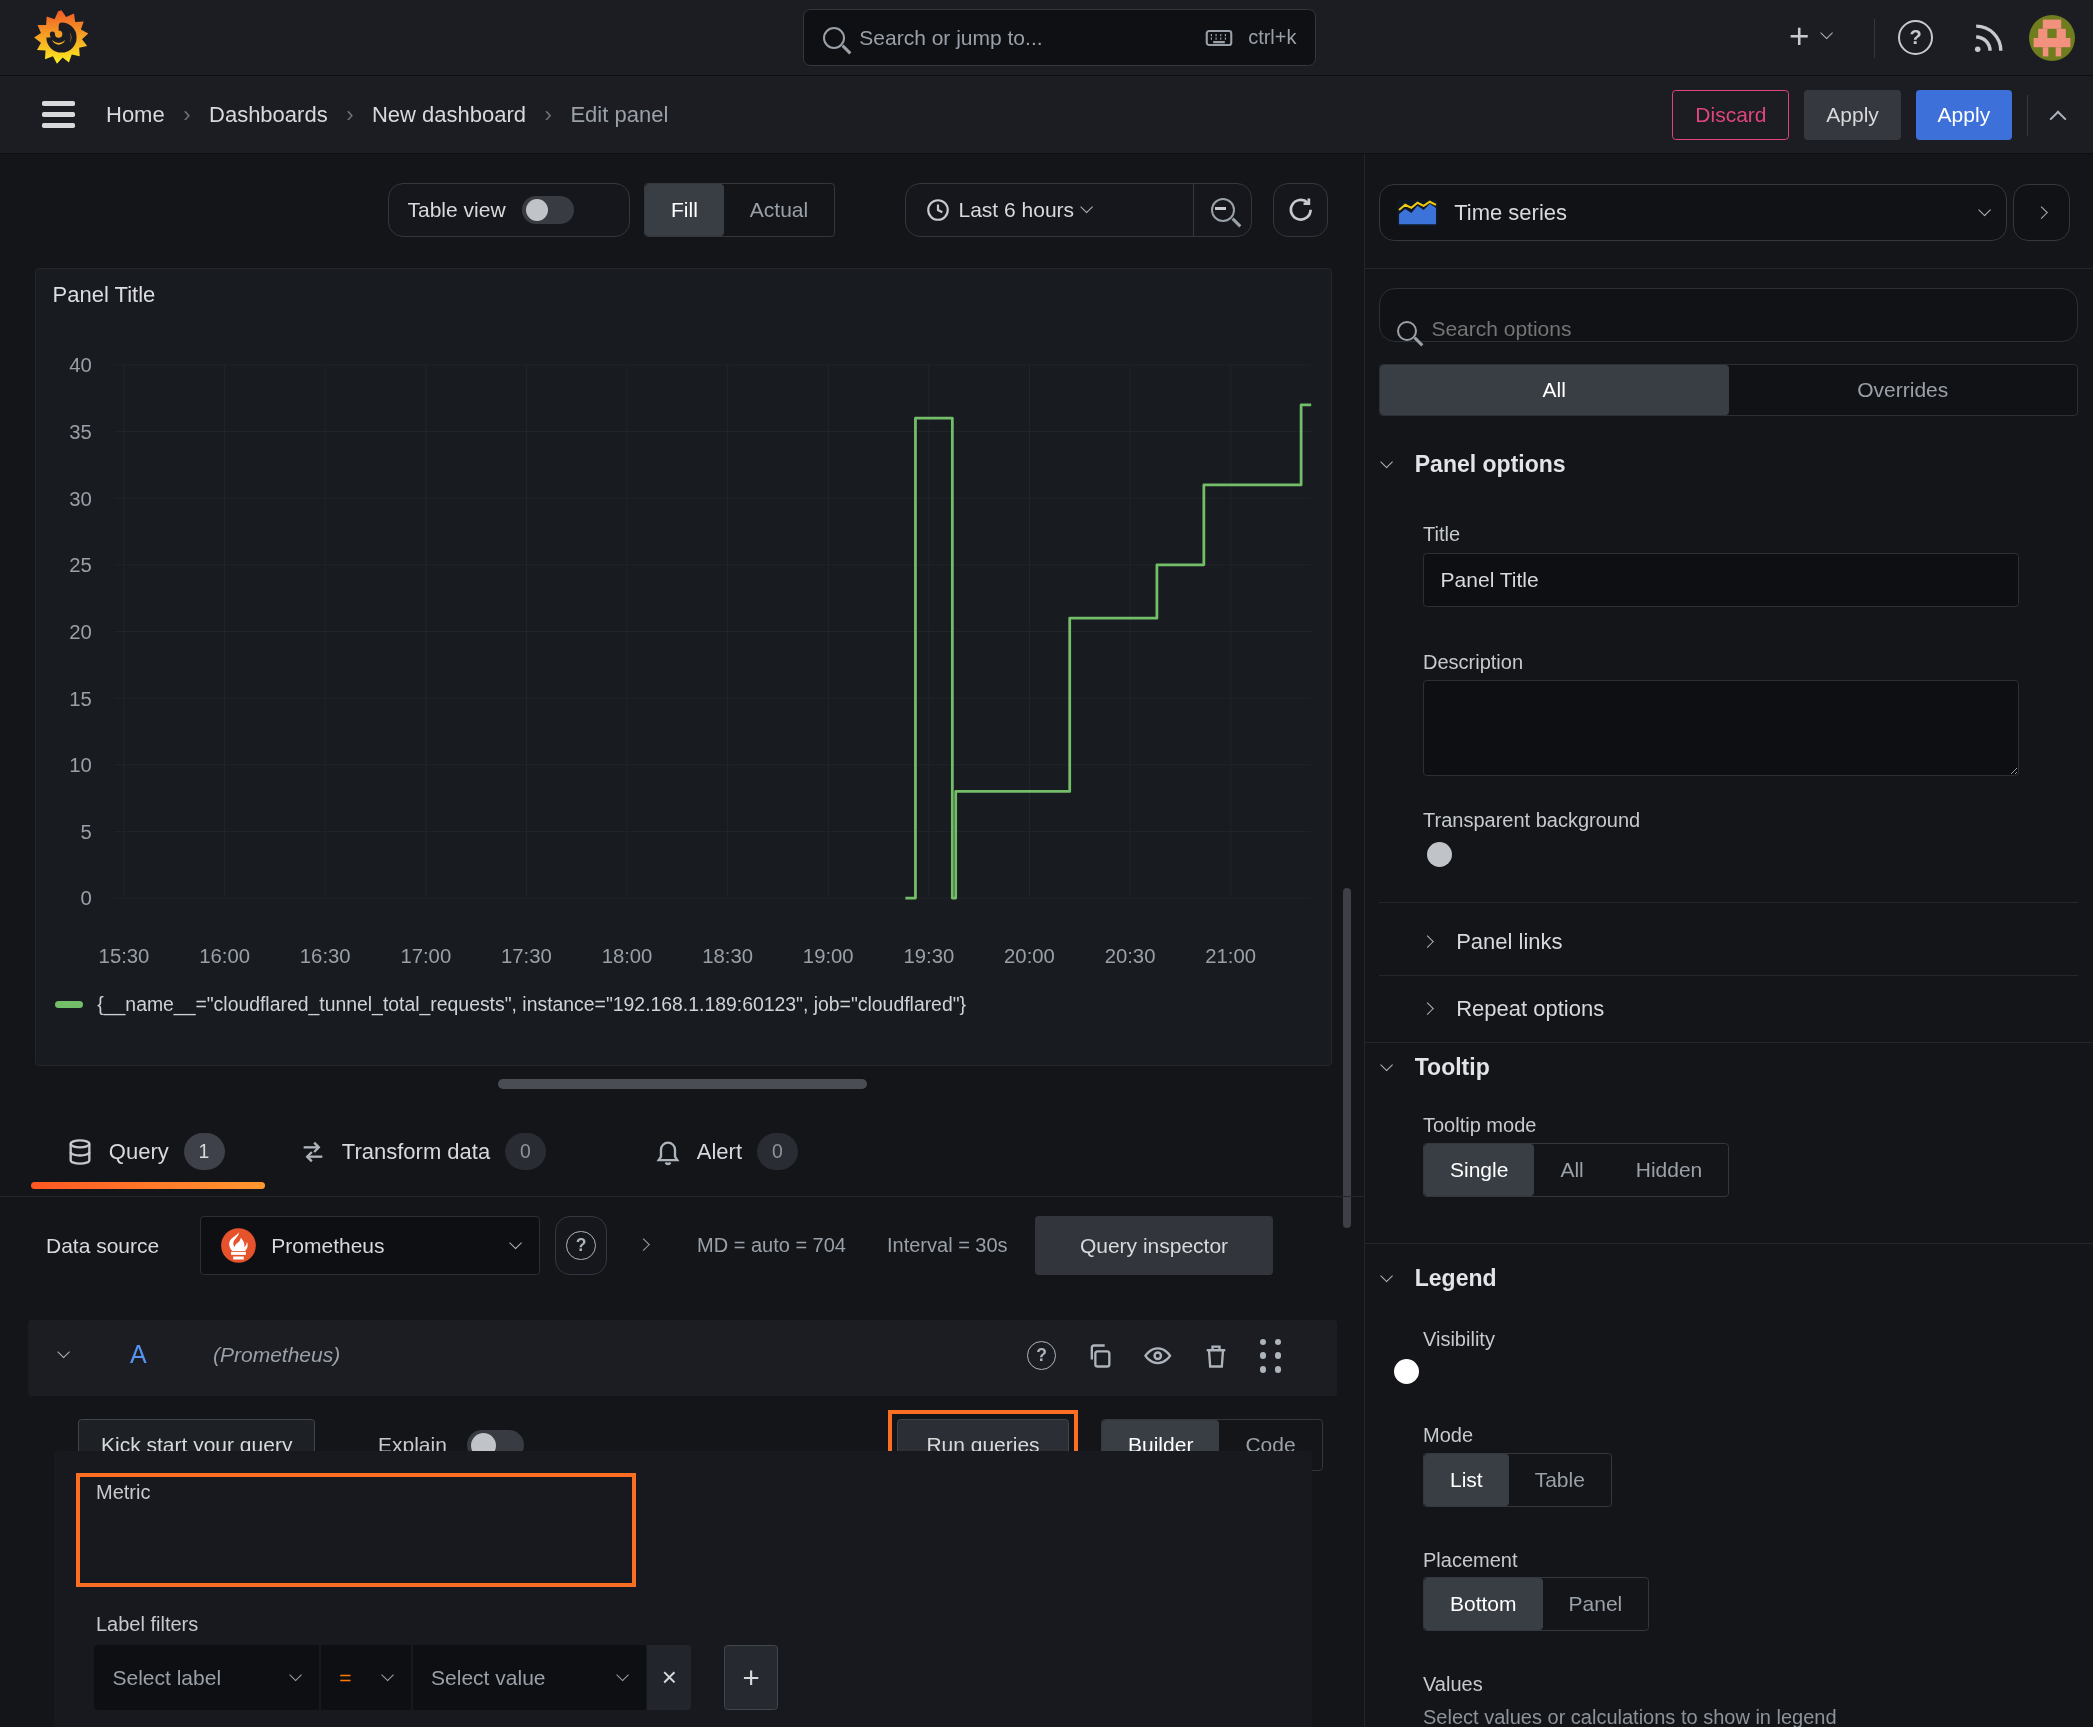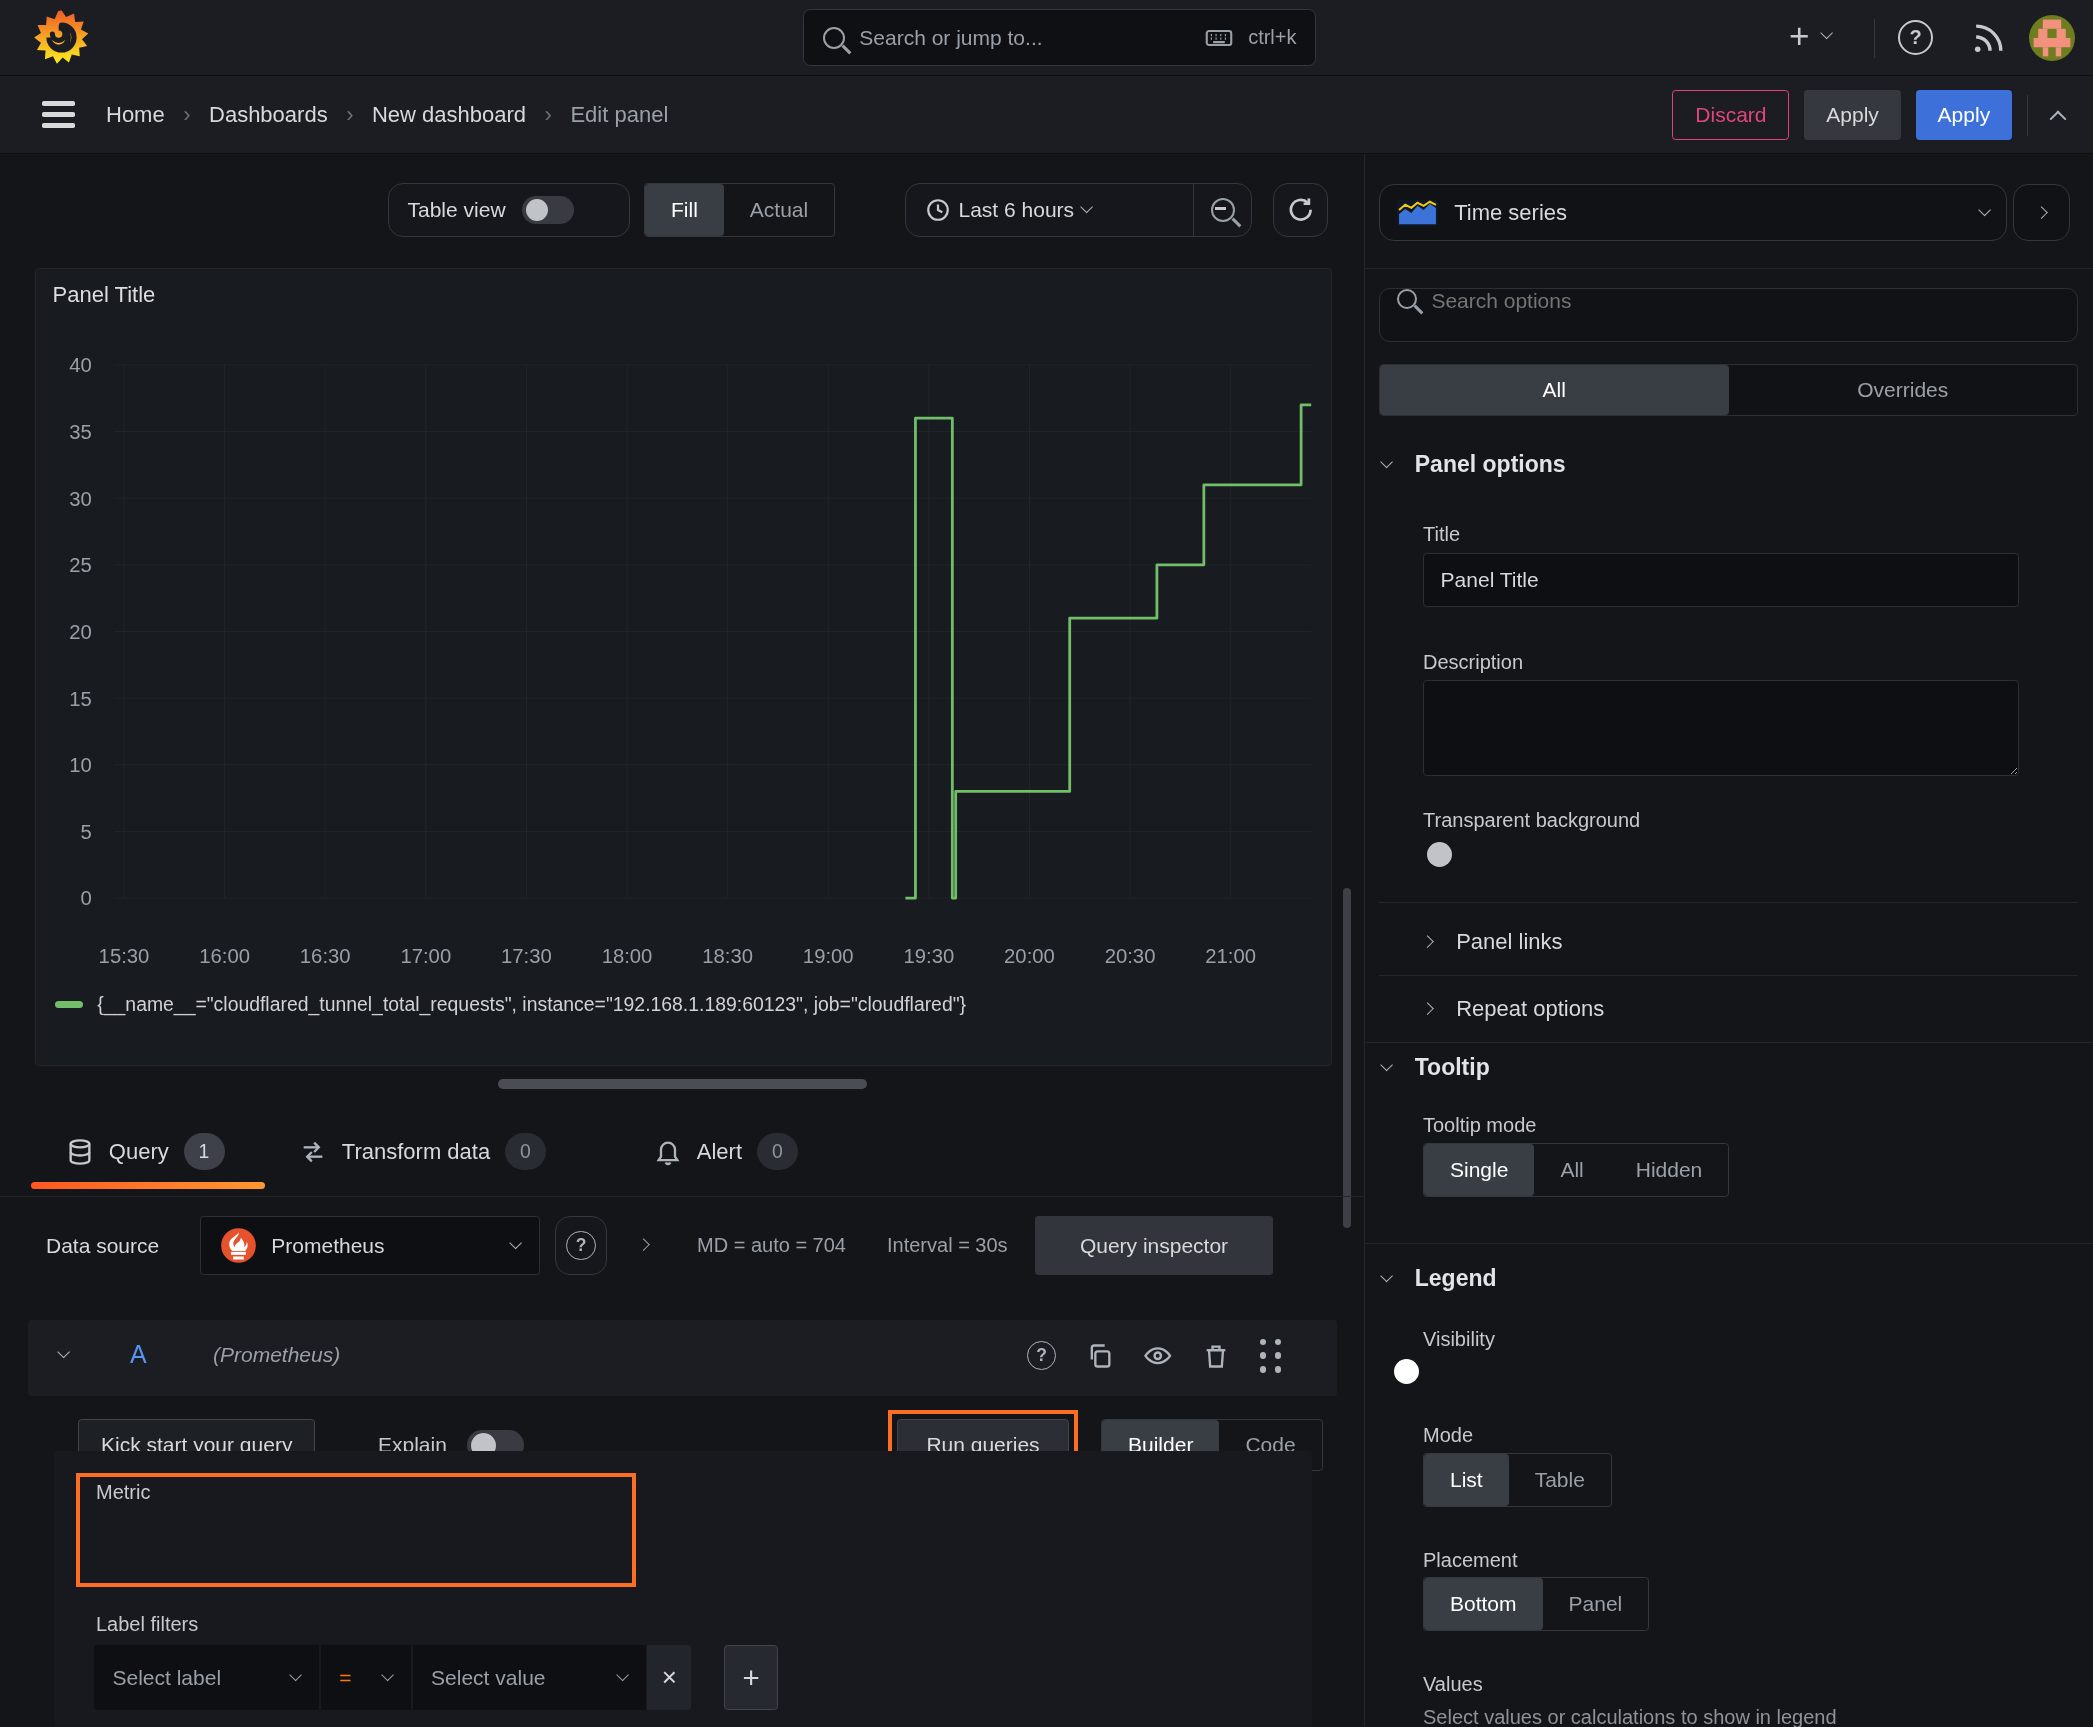--- a/index.html
+++ b/index.html
@@ -414,21 +414,21 @@
       <span style="font-size:22px;">Time series</span>
     </span>
     <span class="chev down small"></span>
   </div>
   <div class="abs group-box" style="left:648px;top:30px;width:57px;height:57px;justify-content:center;background:#101216;">
     <span class="chev right small"></span>
   </div>
 
   <div class="abs divider-h" style="left:0;top:114px;width:729px;"></div>
 
-  <div class="abs" style="left:14px;top:134px;width:699px;height:54px;border:0.9px solid #2c3036;border-radius:11px;display:flex;align-items:flex-start;padding:0 16.6px;gap:14.8px;background:#101216;">
+  <div class="abs" style="left:14px;top:134px;width:699px;height:54px;border:0.9px solid #2c3036;border-radius:16px;display:flex;align-items:flex-end;padding:0 16.6px;gap:14.8px;background:#101216;">
     <span class="mag" style="width:20px;height:20px;border-width:2.3px;"></span>
     <input style="flex: 1 1 0%; background: transparent; border: none; outline: none; color: rgb(154, 160, 168); font-size: 21px; font-family: inherit;" placeholder="Search options">
   </div>
 
   <div class="abs" style="left:14px;top:210px;width:699px;height:52px;border:0.9px solid #2c3036;border-radius:3.7px;display:flex;background:#101216;">
     <div style="flex:1;display:flex;align-items:center;justify-content:center;background:#393d44;border-radius:3.7px;color:#fff;font-size:21px;">All</div>
     <div style="flex:1;display:flex;align-items:center;justify-content:center;color:#9aa0a8;font-size:21px;">Overrides</div>
   </div>
 
   

